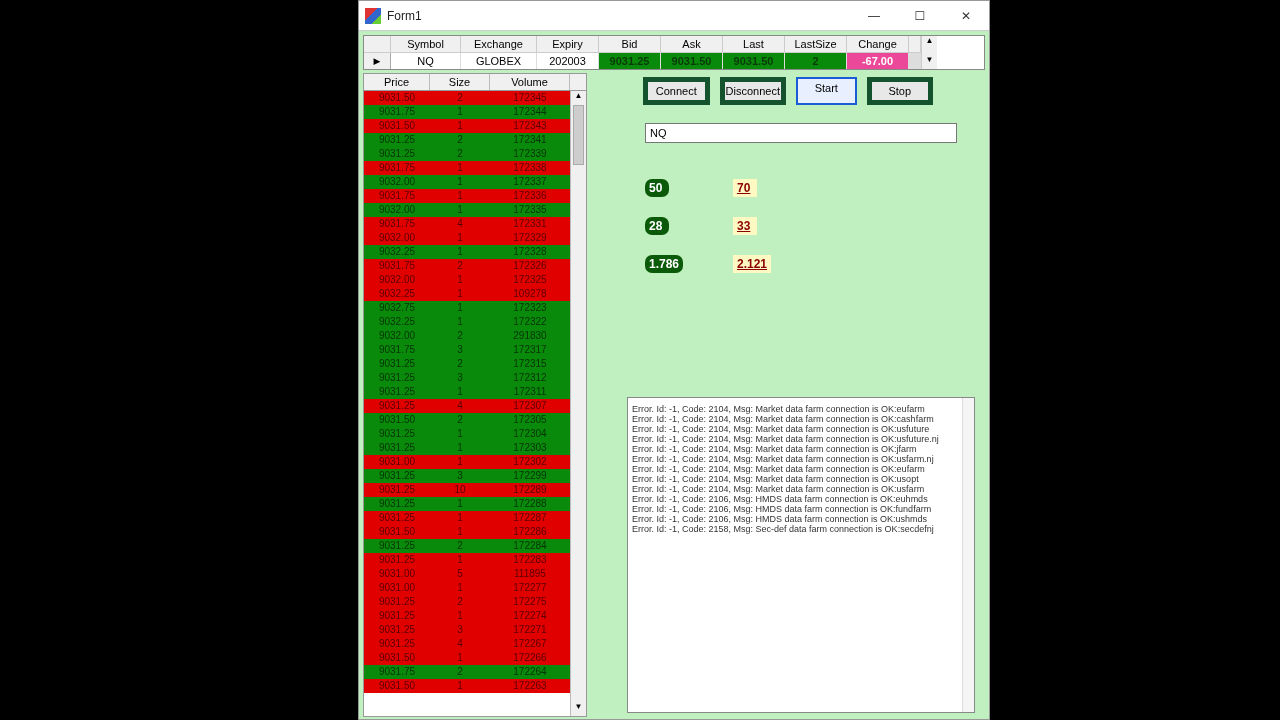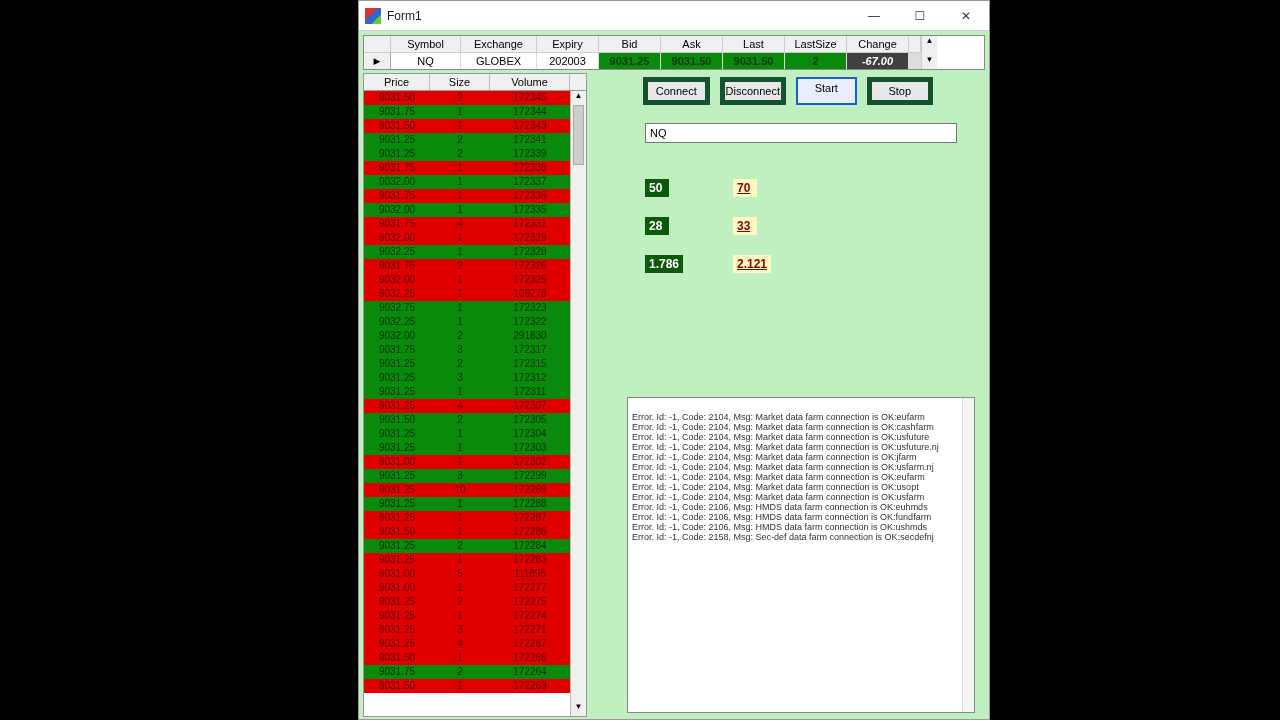--- a/index.html
+++ b/index.html
@@ -58,21 +58,21 @@
     border-bottom: 1px solid #ccc;
     text-align: center;
     padding: 2px 0;
   }
   .sumcell {
     border-right: 1px solid #ddd;
     text-align: center;
     padding: 2px 0;
   }
   .sumcell.greenbg { background: #0a8a0a; color: #0a3a0a; font-weight: bold; }
-  .sumcell.redbg { background: #404040; color: #fff; font-weight: bold; font-style: italic; }
+  .sumcell.redbg { background: #ec4899; color: #fff; font-weight: bold; }
   .sumcell.blank { background: #ddd; }
   .rowhdr {
     background: #f0f0f0;
     border-right: 1px solid #aaa;
     display: flex; align-items: center; justify-content: center;
     font-size: 9px;
   }
   .vscroll-sum {
     grid-row: 1 / span 2;
     grid-column: 11;
@@ -174,31 +174,31 @@
     column-gap: 28px;
     row-gap: 20px;
   }
   .stat {
     padding: 2px 4px;
     font-size: 12px;
     font-weight: bold;
     min-width: 24px;
     display: inline-block;
   }
-  .stat.g { background: #0a5a0a; color: #fff; }
+  .stat.g { background: #0a5a0a; color: #fff; border-radius: 7px; }
   .stat.r { background: #fef9c3; color: #8b0000; text-decoration: underline; }
 
   .log {
     position: absolute;
     left: 40px; right: 14px;
     bottom: 6px;
     height: 316px;
     background: #fff;
     border: 1px solid #888;
-    padding: 14px 4px;
+    padding: 6px 4px;
     font-size: 9px;
     line-height: 10px;
     color: #333;
     overflow: hidden;
   }
   .log .logscroll {
     position: absolute; right:0; top:0; bottom:0; width:12px;
     background:#f5f5f5; border-left:1px solid #ddd;
   }
 </style>

